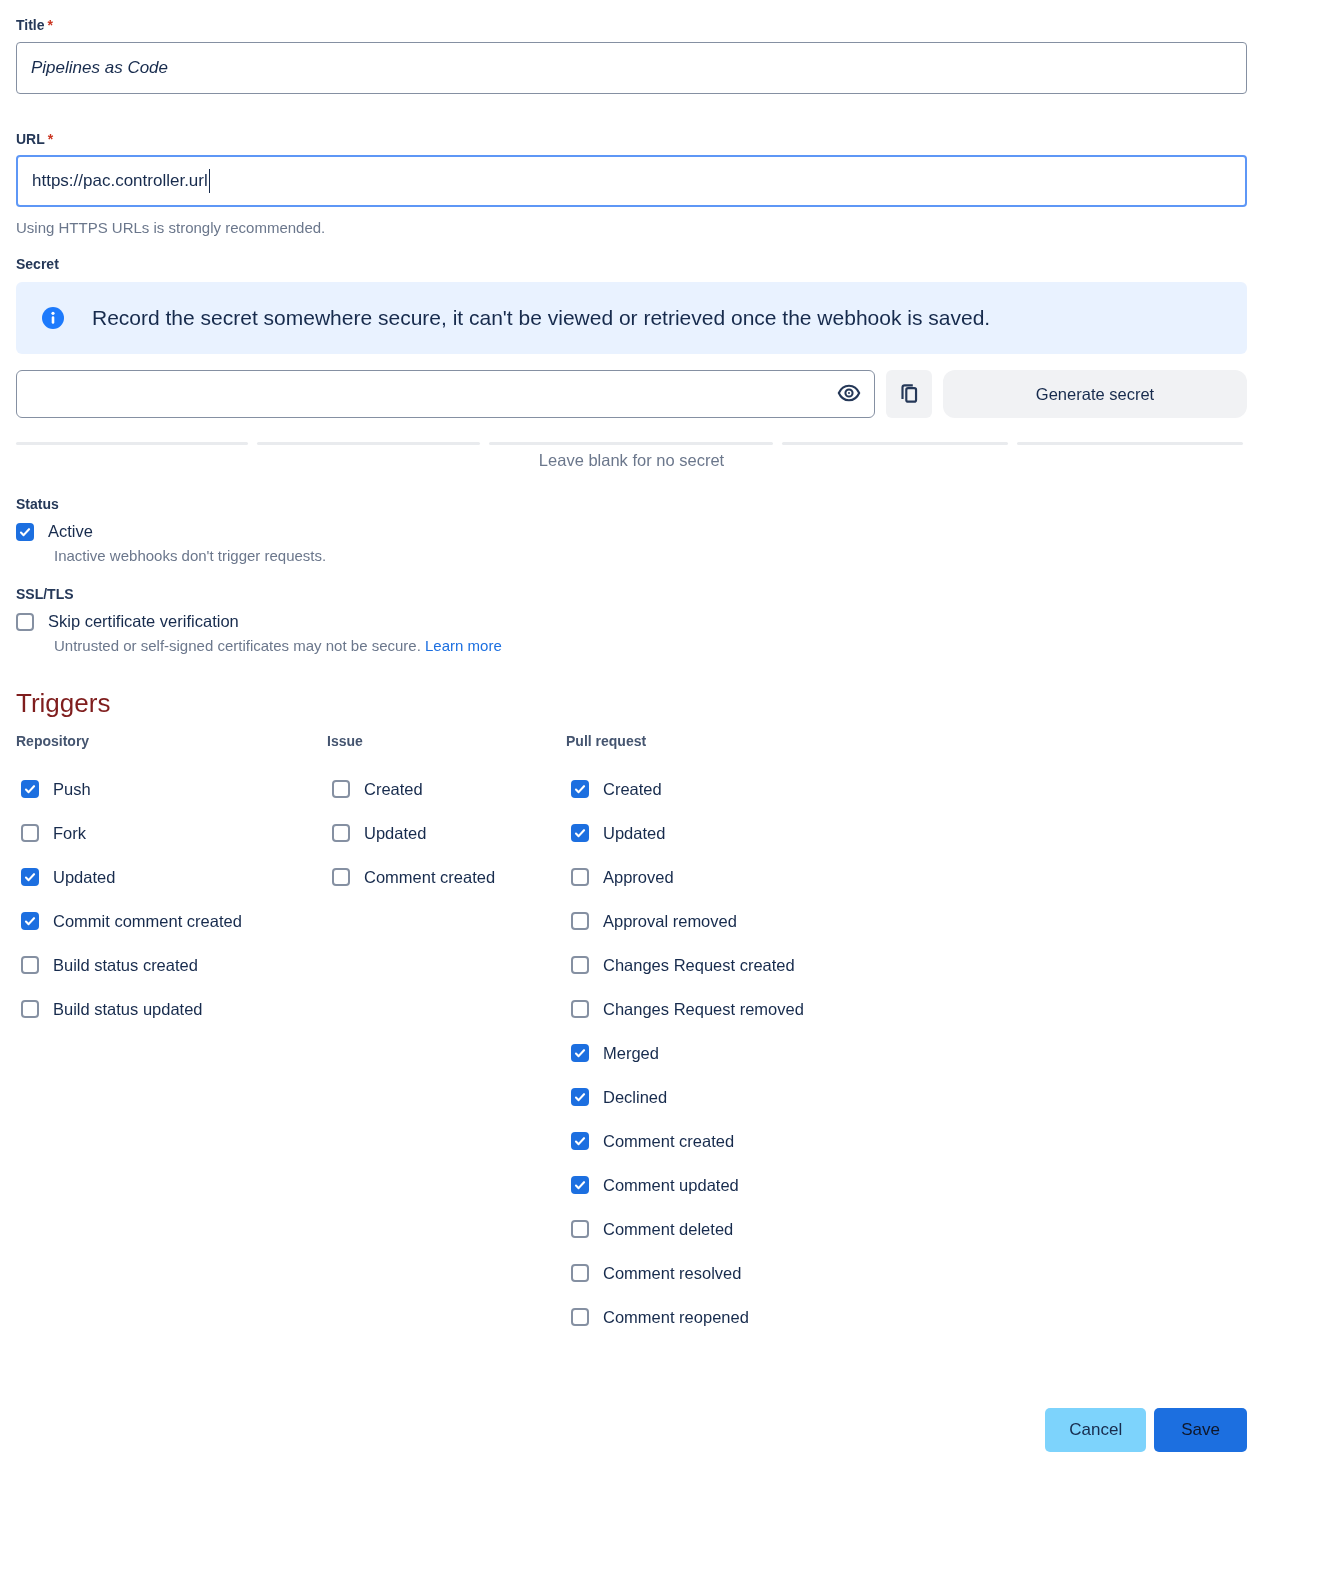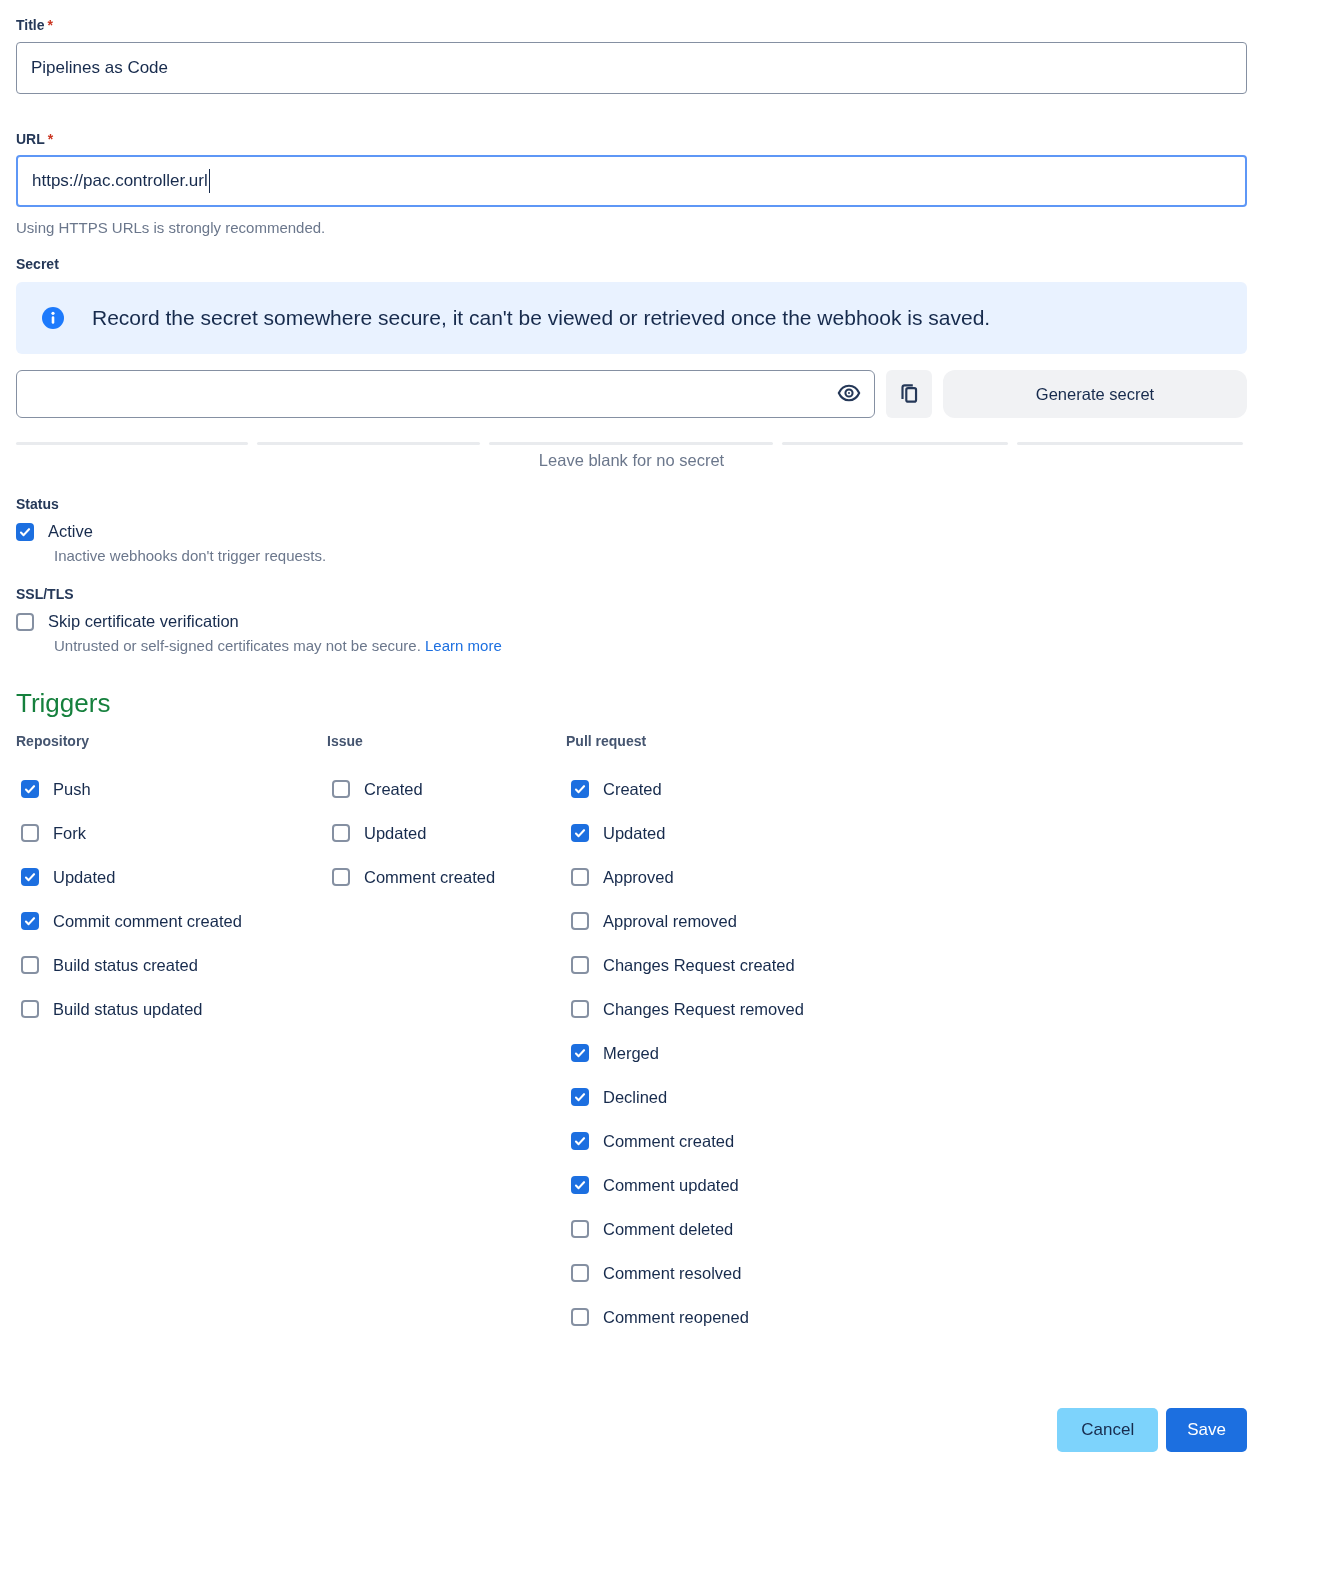--- a/index.html
+++ b/index.html
@@ -17,21 +17,21 @@
     font-size: 14px; font-weight: 700; color: #253858;
   }
   .req { color: #CA3521; margin-left: 3px; font-weight: 700; }
 
   .text-input {
     display: block; width: 100%; height: 52px;
     margin-top: 9px; padding: 0 14px;
     font-family: "Liberation Sans", sans-serif;
     font-size: 17px; color: #172B4D;
     border: 1px solid #8590A2; border-radius: 4px;
-    background: #fff; outline: none;
+    background: #fff; outline: none; font-style: italic;
   }
   .input-mock {
     display: flex; align-items: center;
     width: 100%; height: 52px; margin-top: 8px; padding: 0 14px;
     font-size: 17px; color: #172B4D;
     border: 2px solid #5E97F6; border-radius: 4px; background: #fff;
   }
   .caret { display: inline-block; width: 1.5px; height: 24px; background: #172B4D; margin-left: 1px; }
 
   .helper { font-size: 15px; color: #6B778C; }
@@ -81,35 +81,35 @@
     width: 18px; height: 18px; flex: 0 0 auto; border-radius: 4px;
     background: #fff; border: 2px solid #8590A2;
     display: flex; align-items: center; justify-content: center;
   }
   .cb.checked { background: #1C6FE0; border: none; }
   .cb svg { display: block; }
   .cb-label { margin-left: 14px; font-size: 16.5px; color: #172B4D; }
   .sub-helper { margin-left: 38px; margin-top: 6px; font-size: 15px; color: #6B778C; }
   .link { color: #1C6FE0; text-decoration: none; cursor: pointer; }
 
-  .triggers-heading { margin-top: 34px; font-size: 26px; font-weight: 500; color: #15803d; }
+  .triggers-heading { margin-top: 34px; font-size: 26px; font-weight: 500; color: #7f1d1d; }
   .columns { margin-top: 14px; display: flex; }
   .col1 { width: 311px; } .col2 { width: 239px; } .col3 { flex: 1; }
   .col-header { font-size: 14px; font-weight: 700; color: #44546F; }
   .col-items { margin-top: 30px; padding-left: 5px; }
   .trigger-row { display: flex; align-items: center; height: 20px; margin-bottom: 24px; cursor: pointer; width: max-content; }
 
   .actions { margin-top: 57px; display: flex; justify-content: flex-end; align-items: center; gap: 8px; }
   .btn {
     height: 44px; border: none; border-radius: 5px; cursor: pointer;
     font-family: "Liberation Sans", sans-serif; font-size: 17px;
     display: flex; align-items: center; justify-content: center;
   }
   .btn-cancel { background: #7dd3fc; color: #172B4D; padding: 0 24px; }
-  .btn-save { background: #1C6FE0; color: #ffffff; padding: 0 21px; }
+  .btn-save { background: #1C6FE0; color: #0f172a; padding: 0 27px; }
 </style>
 </head>
 <body>
 
 <div class="content">
 
   <div class="field-label">
     <span>Title</span><span class="req">*</span>
   </div>
   <input class="text-input" type="text" value="Pipelines as Code" style="">

